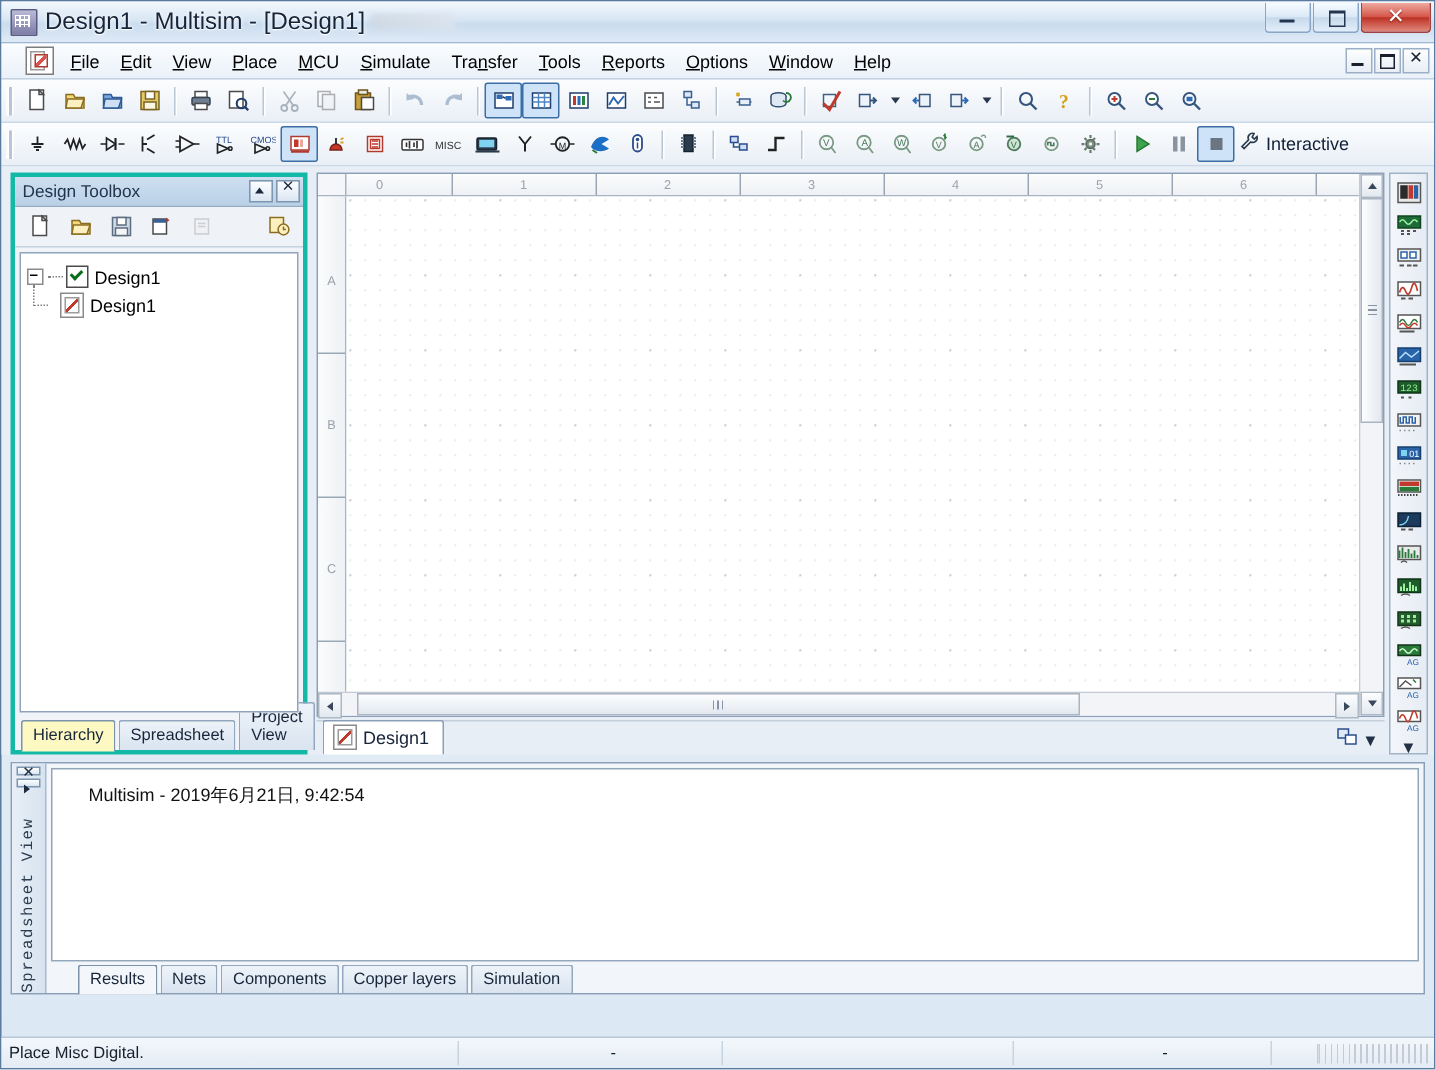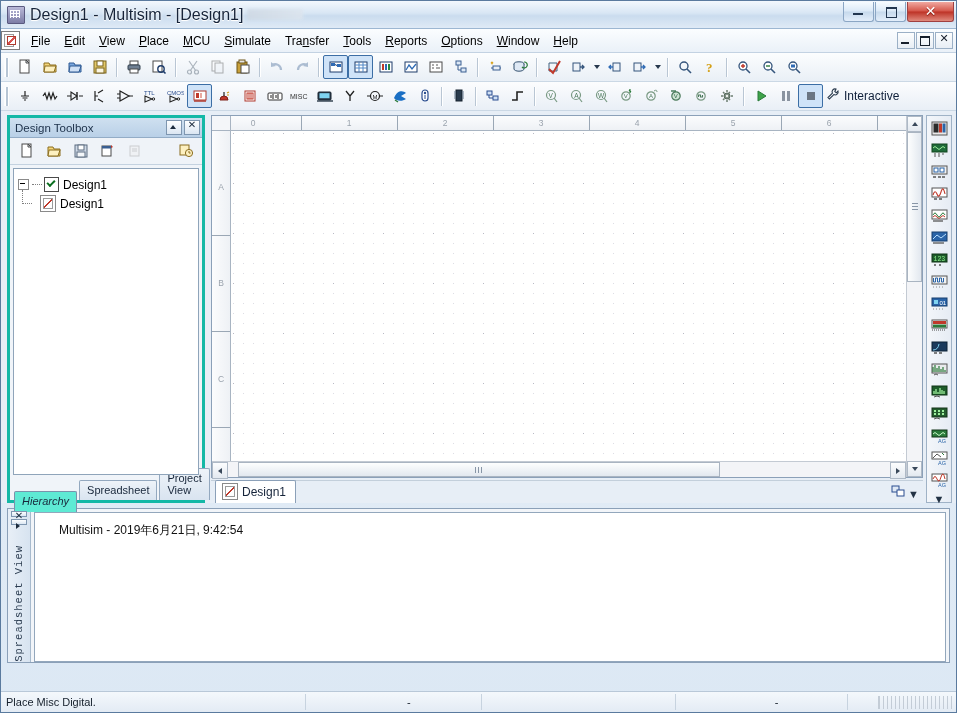--- a/index.html
+++ b/index.html
@@ -60,21 +60,21 @@
   .wb-close:after{
     content:"\2715";position:absolute;left:0;right:0;top:1px;
     text-align:center;font-size:14px;color:#fff;font-family:"DejaVu Sans",sans-serif;
     text-shadow:0 1px 1px #7d1a10;
   }
 
   
   .menubar{
     height:23px;display:flex;align-items:center;
     background:linear-gradient(#fbfdff,#eaf1f8);
-    border-bottom:1px solid #c3d2e2;padding-left:0;position:relative;
+    border-bottom:1px solid #c3d2e2;padding-left:16px;position:relative;
   }
   .mdi-ico{
     width:17px;height:17px;margin-right:4px;flex:none;position:relative;
     background:#fff;border:1px solid #7d7d7d;
   }
   .mdi-ico:before{
     content:"";position:absolute;left:2px;top:2px;width:8px;height:11px;
     border:1px solid #9a9a9a;background:#fbfbfb;
   }
   .mdi-ico:after{
@@ -205,21 +205,21 @@
     content:"";position:absolute;left:2px;top:2px;width:8px;height:9px;
     background:linear-gradient(135deg,#fff 45%,#c0392b 45%,#c0392b 58%,#fff 58%);
     border:1px solid #9b9b9b;
   }
   .dtb-tabs{display:flex;align-items:flex-end;height:22px;padding-left:4px;}
   .ptab{
     font-size:11px;padding:3px 7px 4px;border:1px solid #93a8bf;border-bottom:none;
     background:linear-gradient(#eef3f9,#d9e4f0);margin-right:2px;border-radius:2px 2px 0 0;
     color:#17263a;cursor:default;
   }
-  .ptab.active{background:#5eead4;border-color:#7b92ab;padding-bottom:5px;position:relative;top:12px;font-style:italic;}
+  .ptab.active{background:#fef9c3;border-color:#7b92ab;padding-bottom:5px;position:relative;top:1px;}
 
   
   .cwrap{flex:1;margin:4px 0 0 6px;display:flex;flex-direction:column;min-width:0;}
   .cdoc{
     flex:1;border:1px solid #8ba0b8;background:#fff;display:flex;flex-direction:column;min-height:0;
   }
   .cbody{flex:1;display:flex;min-height:0;}
   .cleft{display:flex;flex-direction:column;flex:1;min-width:0;}
   .ruler-h{
     height:14px;display:flex;flex:none;
@@ -1089,20 +1089,27 @@
       <div class="hbtn hb-x"></div>
       <div class="hbtn" style="position:relative">
         <span style="position:absolute;left:4px;top:3px;border-top:3px solid transparent;border-bottom:3px solid transparent;border-left:4px solid #1c2b3d;"></span>
       </div>
       <div class="ssv-vtxt">Spreadsheet View</div>
     </div>
     <div class="ssv-main">
       <div class="ssv-grid">
         <div class="ssv-line">Multisim  -  2019年6月21日, 9:42:54</div>
       </div>
+      <div class="ssv-tabs">
+        <div class="stab active">Results</div>
+        <div class="stab">Nets</div>
+        <div class="stab">Components</div>
+        <div class="stab">Copper layers</div>
+        <div class="stab">Simulation</div>
+      </div>
     </div>
   </div>
 
   <div class="status">
     <div class="st-cell st-1">Place Misc Digital.</div>
     <div class="st-cell st-2">-</div>
     <div class="st-cell st-3"></div>
     <div class="st-cell st-4">-</div>
     <div class="st-grip"></div>
   </div>

